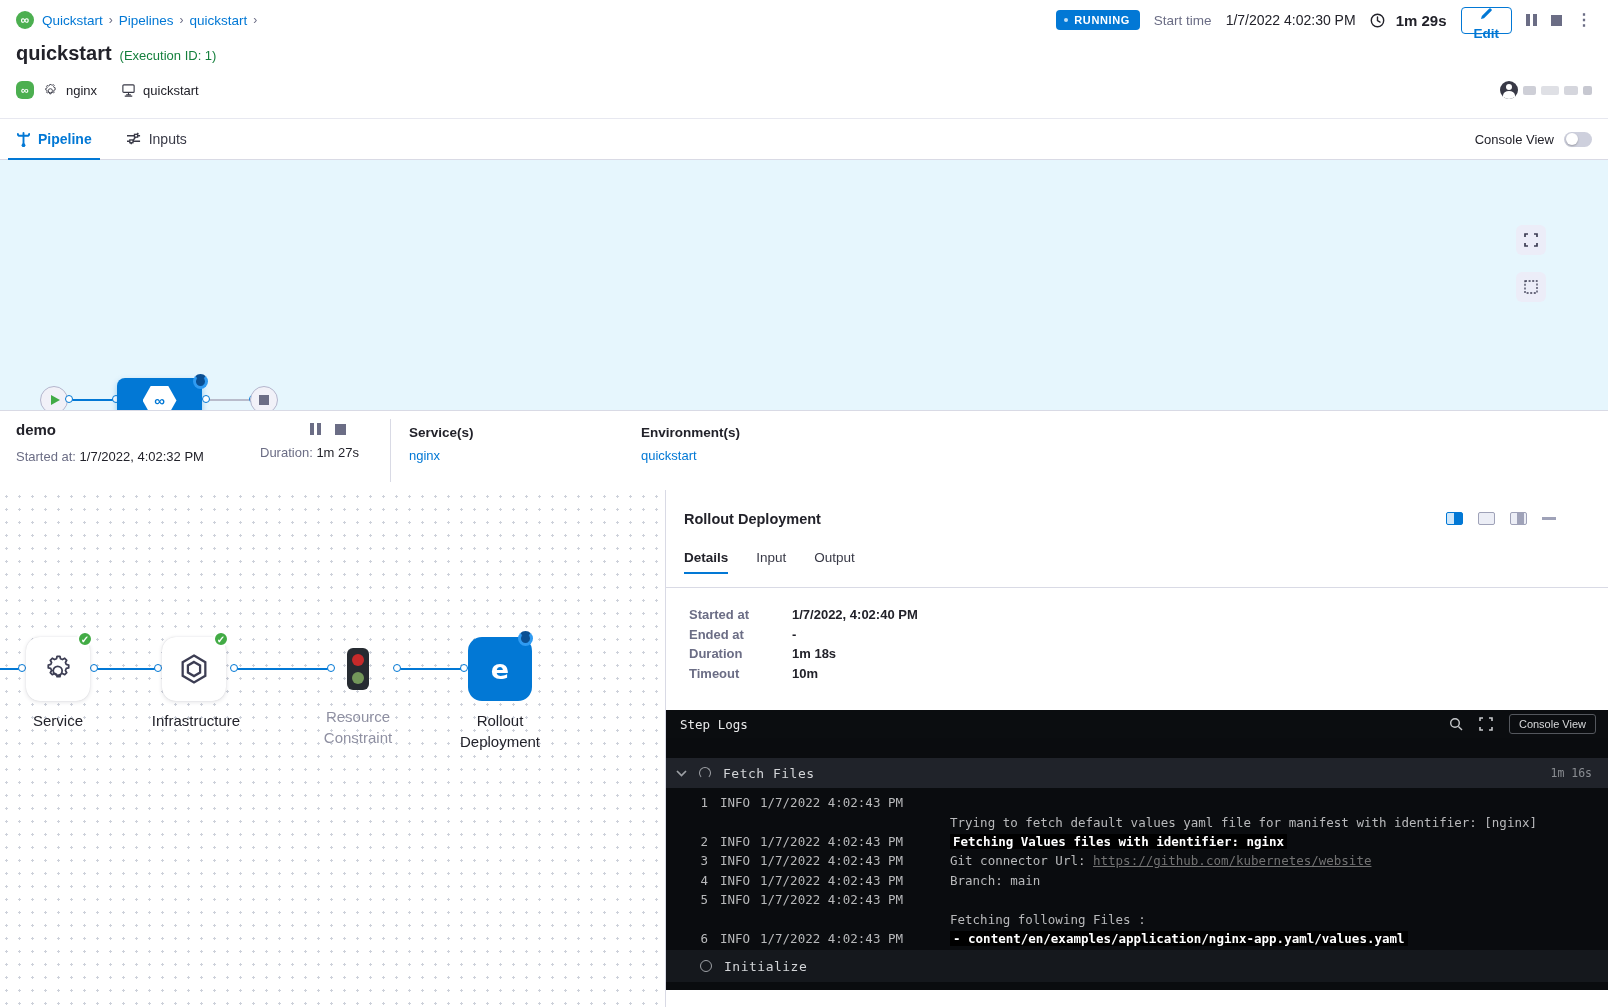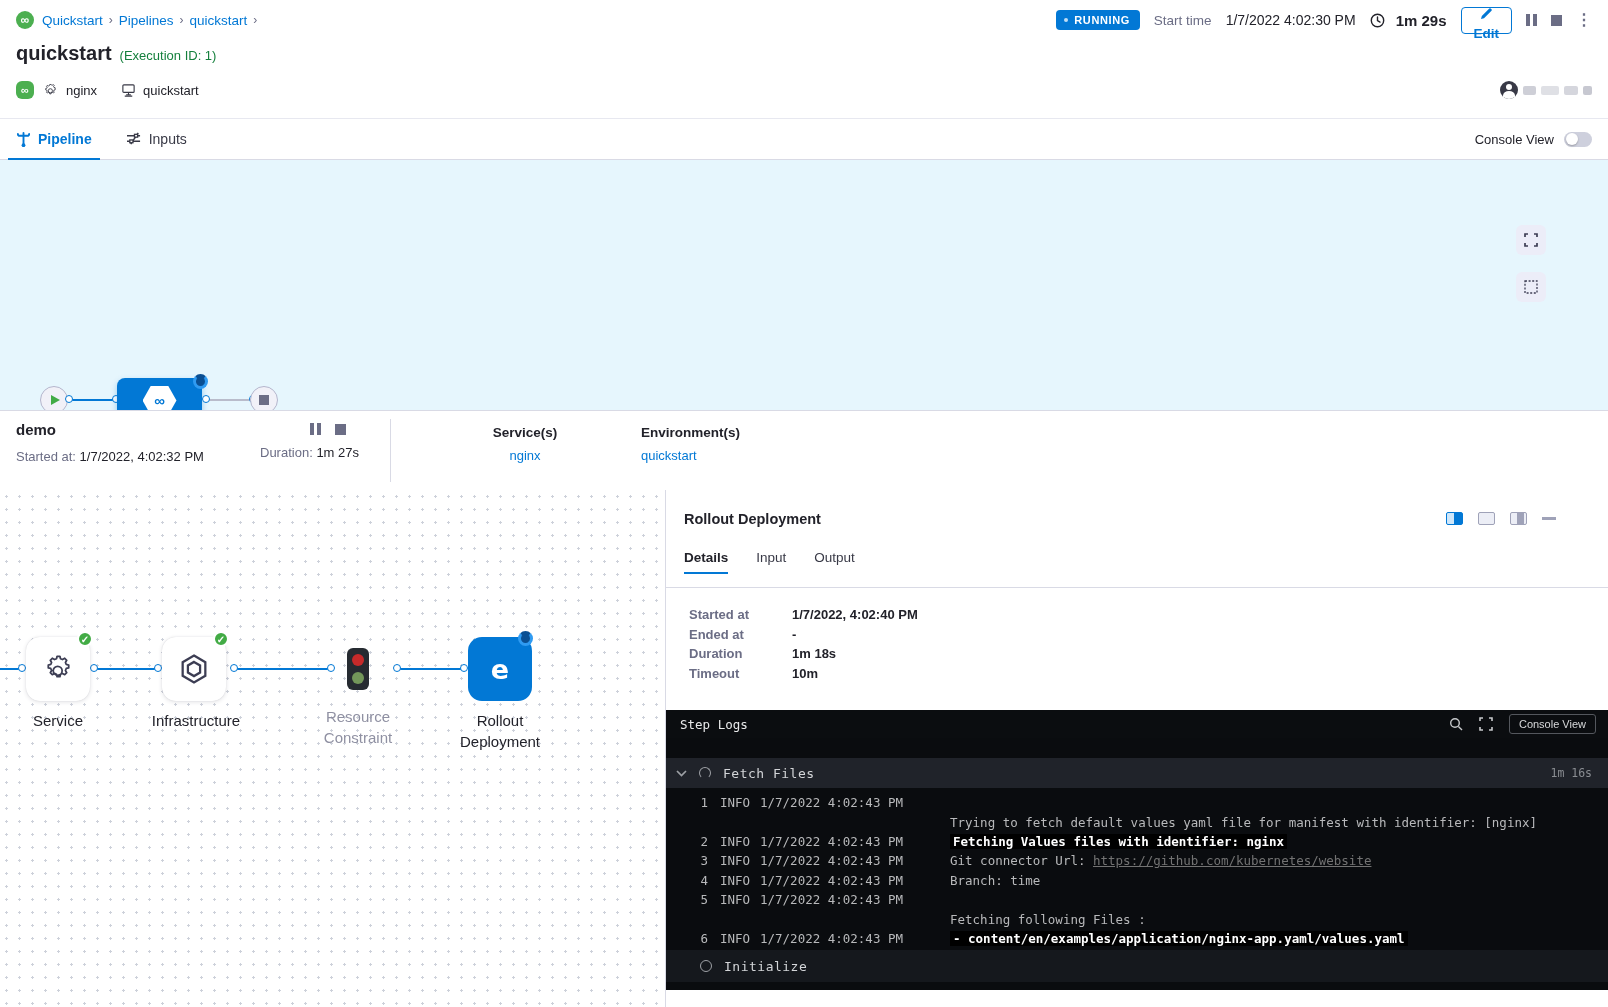--- a/index.html
+++ b/index.html
@@ -68,21 +68,21 @@
   
   .stagebar { position:absolute; top:410px; left:0; width:1608px; height:80px; background:#fff; border-top:1px solid #d9dae5; display:flex; }
   .sb-col1 { padding:10px 0 0 16px; width:260px; }
   .sb-name { font-size:15px; font-weight:700; margin-bottom:11px; }
   .sb-line { font-size:13px; }
   .sb-label { color:#6b6d85; }
   .sb-value { color:#22222a; }
   .sb-col2 { padding-top:12px; width:130px; }
   .sb-icons { display:flex; gap:14px; align-items:center; margin:0 0 10px 50px; }
   .sb-divider { width:1px; background:#d9dae5; margin:8px 0; }
-  .sb-col3 { padding:14px 0 0 18px; width:250px;text-align:center; }
+  .sb-col3 { padding:14px 0 0 18px; width:250px; }
   .sb-col4 { padding:14px 0 0 0; }
   .sb-head { font-size:13.5px; font-weight:700; margin-bottom:8px; }
   .sb-link { font-size:13px; color:#0278d5; cursor:pointer; }
 
   
   .bottom { position:absolute; top:490px; left:0; width:1608px; height:517px; display:flex; }
   .exec-canvas { position:relative; width:666px; height:517px; background:#fff;
     background-image:radial-gradient(circle, #cdd1da 1px, transparent 1.3px); background-size:13px 13px; border-right:1px solid #d9dae5; }
   .stage-card { position:absolute; width:64px; height:64px; background:#fff; border-radius:14px; box-shadow:0 1px 4px rgba(40,41,61,.14), 0 0 1px rgba(40,41,61,.18); display:flex; align-items:center; justify-content:center; cursor:pointer; }
   .stage-card svg { display:block; }
@@ -417,21 +417,21 @@
             <span class="c-num"></span><span class="c-lvl"></span><span class="c-time"></span><span class="c-msg">Trying to fetch default values yaml file for manifest with identifier: [nginx]</span>
           </div>
           <div class="ln bold">
             <span class="c-num">2</span><span class="c-lvl">INFO</span><span class="c-time">1/7/2022 4:02:43 PM</span><span class="c-msg">Fetching Values files with identifier: nginx</span>
           </div>
           <div class="ln">
             <span class="c-num">3</span><span class="c-lvl">INFO</span><span class="c-time">1/7/2022 4:02:43 PM</span>
             <span class="c-msg"><span>Git connector Url: </span><a href="#">https://github.com/kubernetes/website</a></span>
           </div>
           <div class="ln">
-            <span class="c-num">4</span><span class="c-lvl">INFO</span><span class="c-time">1/7/2022 4:02:43 PM</span><span class="c-msg">Branch: time</span>
+            <span class="c-num">4</span><span class="c-lvl">INFO</span><span class="c-time">1/7/2022 4:02:43 PM</span><span class="c-msg">Branch: main</span>
           </div>
           <div class="ln">
             <span class="c-num">5</span><span class="c-lvl">INFO</span><span class="c-time">1/7/2022 4:02:43 PM</span><span class="c-msg"></span>
           </div>
           <div class="ln">
             <span class="c-num"></span><span class="c-lvl"></span><span class="c-time"></span><span class="c-msg">Fetching following Files :</span>
           </div>
           <div class="ln bold">
             <span class="c-num">6</span><span class="c-lvl">INFO</span><span class="c-time">1/7/2022 4:02:43 PM</span><span class="c-msg">- content/en/examples/application/nginx-app.yaml/values.yaml</span>
           </div>

